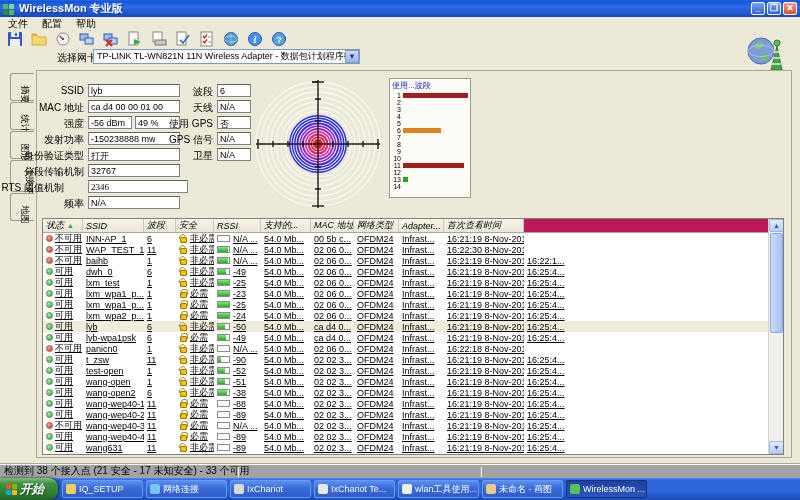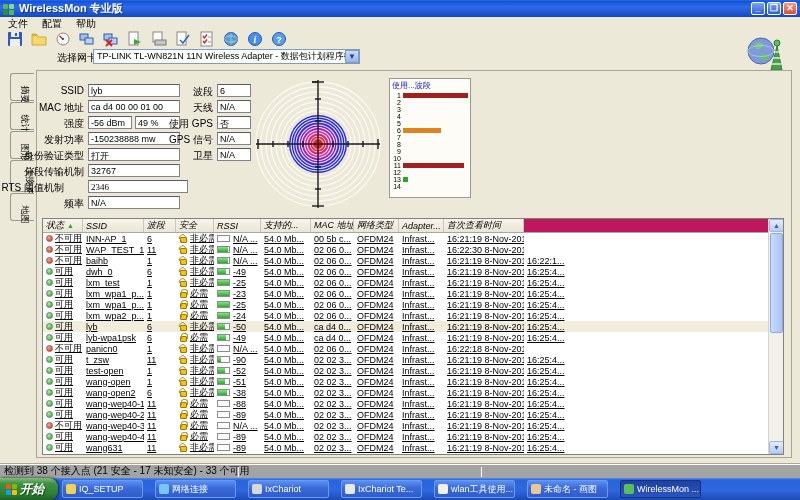--- a/index.html
+++ b/index.html
@@ -101,21 +101,21 @@
 
   
   .taskbar { position:absolute; left:0; top:478px; width:800px; height:22px;
     background:linear-gradient(180deg,#4E8CF5 0%,#2B63D8 10%,#2E68E0 55%,#1C4BB4 100%); display:flex; align-items:stretch; }
   .startbtn { width:58px; display:flex; align-items:center; gap:3px; padding-left:6px;
     background:linear-gradient(180deg,#7FBF73 0%,#3E9243 25%,#2E8034 70%,#1F6325 100%);
     border-radius:0 9px 9px 0; box-shadow:1px 0 3px #123; color:#fff; font-weight:bold; font-style:italic; font-size:12px;
     text-shadow:1px 1px 1px #1A4A1A; }
   .winflag { width:11px; height:11px; display:grid; grid-template-columns:5px 5px; grid-template-rows:5px 5px; gap:1px; }
   .winflag i { border-radius:1px; }
-  .taskbtns { display:flex; gap:12px; margin-left:4px; align-items:center; flex:1; }
+  .taskbtns { display:flex; gap:3px; margin-left:4px; align-items:center; flex:1; }
   .taskbtn { width:81px; height:18px; border-radius:2px; display:flex; align-items:center; gap:3px; padding:0 3px;
     background:linear-gradient(180deg,#5A90F2,#3A6AD8 45%,#2F5CC8); border:1px solid #6A9AF4;
     color:#fff; font-size:9px; white-space:nowrap; overflow:hidden; }
   .taskbtn.active { background:linear-gradient(180deg,#1E42A0,#2A54BE); border-color:#16327A; }
   .tb-ico { width:10px; height:10px; flex:none; border-radius:2px; }
   .tray { margin-left:auto; display:flex; align-items:center; gap:2px; padding:0 5px 0 8px;
     background:linear-gradient(180deg,#4E9CF5 0%,#2273DC 10%,#1E6CD8 55%,#1450AE 100%);
     border-left:1px solid #1848A8; box-shadow:inset 1px 0 0 #6AA8F8; }
   .tray-ico { width:10px; height:10px; border-radius:2px; }
   .tray-clock { color:#fff; font-size:9px; margin-left:4px; }

